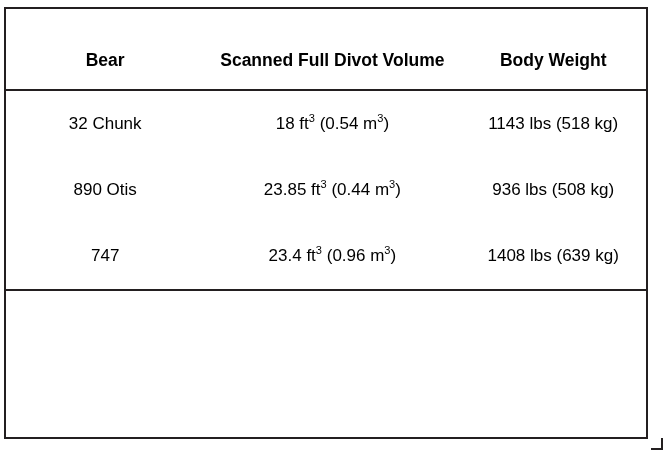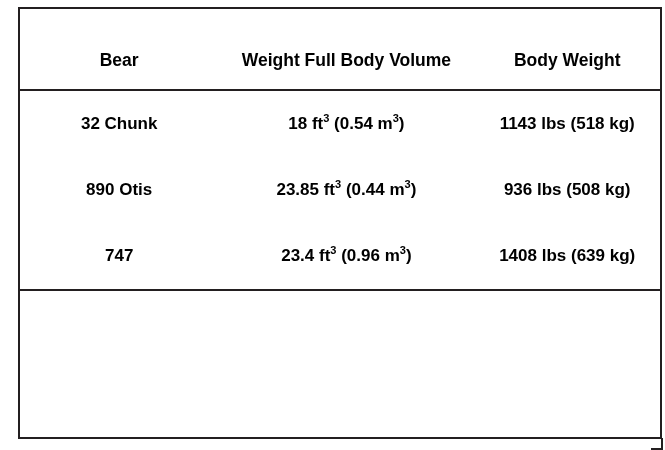--- a/index.html
+++ b/index.html
@@ -16,21 +16,21 @@
   }
   .page {
     position: relative;
     width: 665px;
     height: 450px;
     box-sizing: border-box;
     background: #ffffff;
   }
   .frame {
     position: absolute;
-    left: 18px;
+    left: 4px;
     top: 7px;
     width: 644px;
     height: 432px;
     box-sizing: border-box;
     border: 2px solid #231f20;
     background: #ffffff;
   }
   .table {
     position: absolute;
     left: 0;
@@ -55,21 +55,21 @@
     font-weight: bold;
     height: 58px;
     padding-top: 22px;
     font-size: 17.5px;
   }
   .table thead tr {
     border-bottom: 2px solid #231f20;
   }
   .table tbody td {
     height: 66px;
-    font-weight: bold;
+    font-weight: normal;
   }
   .table tbody tr:last-child td {
     border-bottom: 2px solid #231f20;
   }
   sup {
     font-size: 65%;
     vertical-align: super;
     line-height: 0;
   }
   .corner-mark {
@@ -89,21 +89,21 @@
   <div class="frame">
     <table class="table">
       <colgroup>
         <col class="c1">
         <col class="c2">
         <col class="c3">
       </colgroup>
       <thead>
         <tr>
           <th>Bear</th>
-          <th>Weight Full Body Volume</th>
+          <th>Scanned Full Divot Volume</th>
           <th>Body Weight</th>
         </tr>
       </thead>
       <tbody>
         <tr>
           <td>32 Chunk</td>
           <td><span>18 ft</span><sup>3</sup><span> (0.54 m</span><sup>3</sup><span>)</span></td>
           <td>1143 lbs (518 kg)</td>
         </tr>
         <tr>

